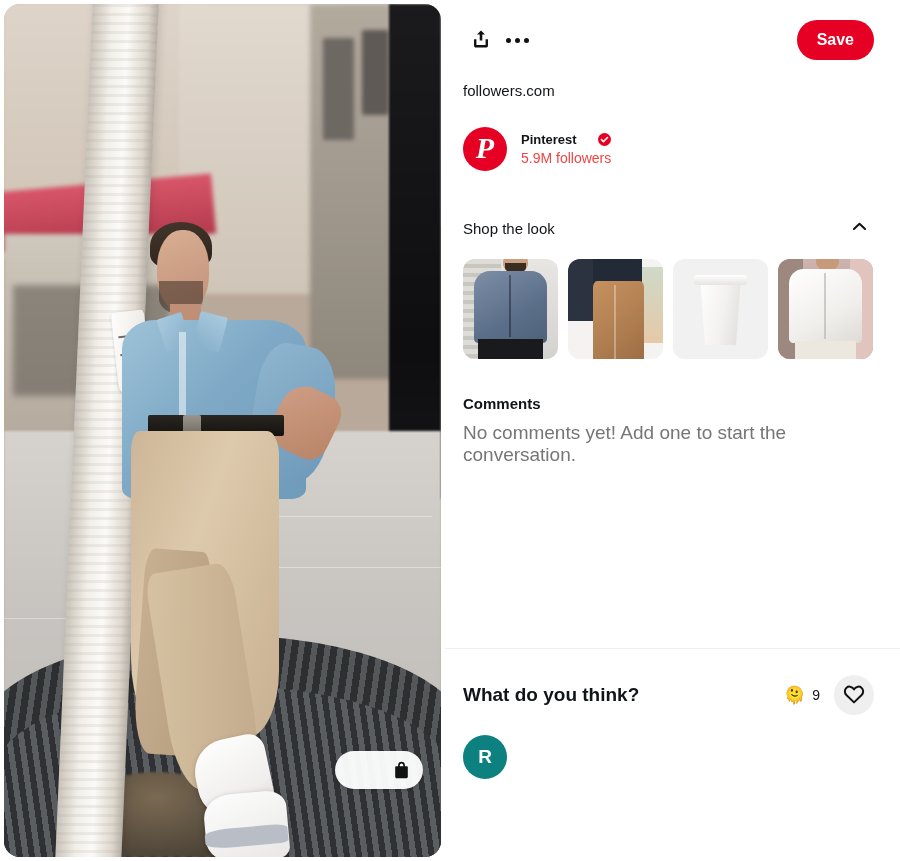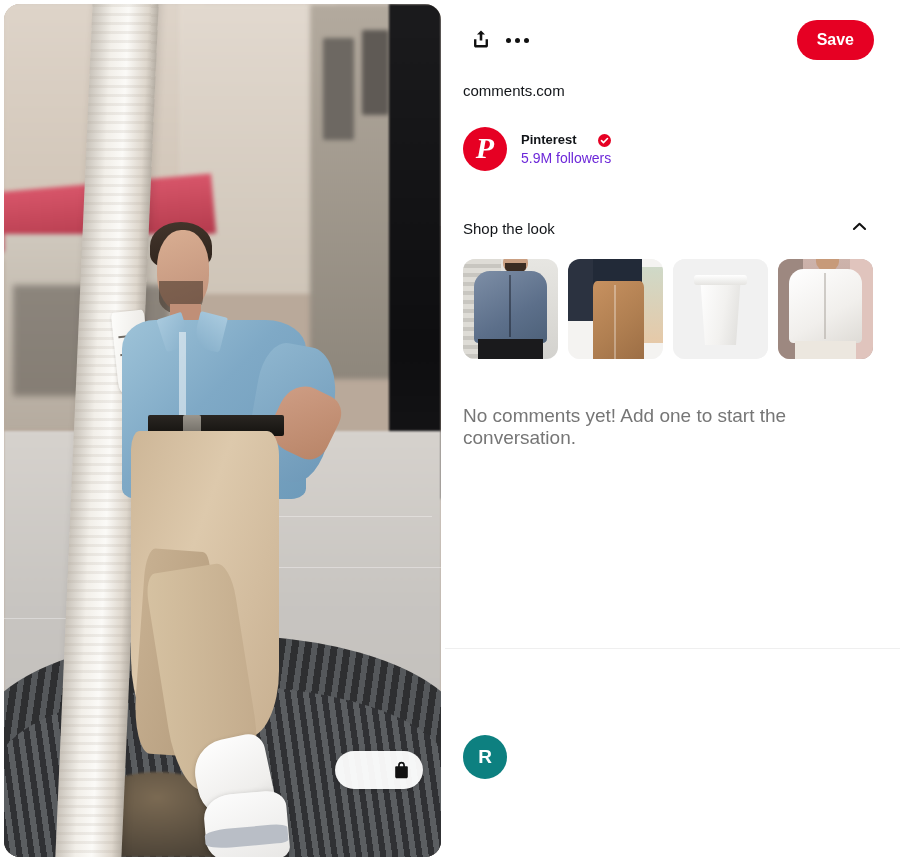--- a/index.html
+++ b/index.html
@@ -274,28 +274,28 @@
     background:#e60023;
     display:flex; align-items:center; justify-content:center;
     flex:0 0 44px;
   }
   .pin-logo .p-glyph {
     color:#fff; font-family:"Liberation Serif", serif;
     font-size:30px; font-weight:bold; font-style:italic; line-height:1;
     margin-top:-2px;
   }
   .profile-text { margin-left: 14px; display:flex; flex-direction:column; gap:3px; }
-  .profile-name-line { display:flex; align-items:flex-end; gap:21px; }
+  .profile-name-line { display:flex; align-items:center; gap:21px; }
   .profile-name { font-size:13px; font-weight:bold; color:#111418; }
   .verified {
     width:13px; height:13px; border-radius:50%; background:#e60023;
     display:flex; align-items:center; justify-content:center;
   }
   .verified svg { display:block; }
-  .profile-followers { font-size:14px; color:#6d28d9; }
+  .profile-followers { font-size:14px; color:#ef4444; }
   .follow-btn {
     margin-left:auto;
     background:#e9e9e9; color:#111418;
     border:none; border-radius:22px;
     font-size:16px; font-weight:bold;
     padding: 12px 20px; cursor:pointer;
     font-family:"Liberation Sans", sans-serif;
     line-height:1;
   }
 
@@ -492,21 +492,21 @@
       <button class="icon-btn">
         <span class="dots">
           <span></span>
             <span></span>
             <span></span>
         </span>
       </button>
       <button class="save-btn">Save</button>
     </div>
 
-    <a class="source-link" href="#">comments.com</a>
+    <a class="source-link" href="#">followers.com</a>
 
     <div class="profile-row">
       <div class="pin-logo">
         <span class="p-glyph">P</span>
       </div>
       <div class="profile-text">
         <div class="profile-name-line">
           <span class="profile-name">Pinterest</span>
           <span class="verified">
             <svg width="9" height="9" viewBox="0 0 12 12" aria-hidden="true">
@@ -559,24 +559,39 @@
           <div class="t4-wallR"></div>
           <div class="t4-head"></div>
           <div class="t4-shirt"></div>
           <div class="t4-plk"></div>
           <div class="t4-pants"></div>
         </div>
       </div>
     </div>
 
     <div class="comments-section">
+      <div class="comments-title">Comments</div>
       <div class="comments-empty">No comments yet! Add one to start the conversation.</div>
     </div>
 
     <div class="divider"></div>
 
+    <div class="think-bar">
+      <span class="think-title">What do you think?</span>
+      <span class="reaction-count">
+        <span class="react-emoji">🫠</span>
+        <span class="react-num">9</span>
+      </span>
+      <button class="heart-btn">
+        <span>
+          <svg width="22" height="20" viewBox="0 0 24 22" aria-hidden="true">
+            <path d="M12 20.2 3.6 12.1C1.3 9.9 1.4 6.2 3.8 4.1c2.2-1.9 5.5-1.5 7.3.7l.9 1.1.9-1.1c1.8-2.2 5.1-2.6 7.3-.7 2.4 2.1 2.5 5.8.2 8L12 20.2z" fill="none" stroke="#111111" stroke-width="2.2" stroke-linejoin="round"></path>
+          </svg>
+        </span>
+      </button>
+    </div>
 
     <div class="comment-row">
       <div class="avatar">R</div>
     </div>
 
   </div>
 </div>
 
 </body></html>

